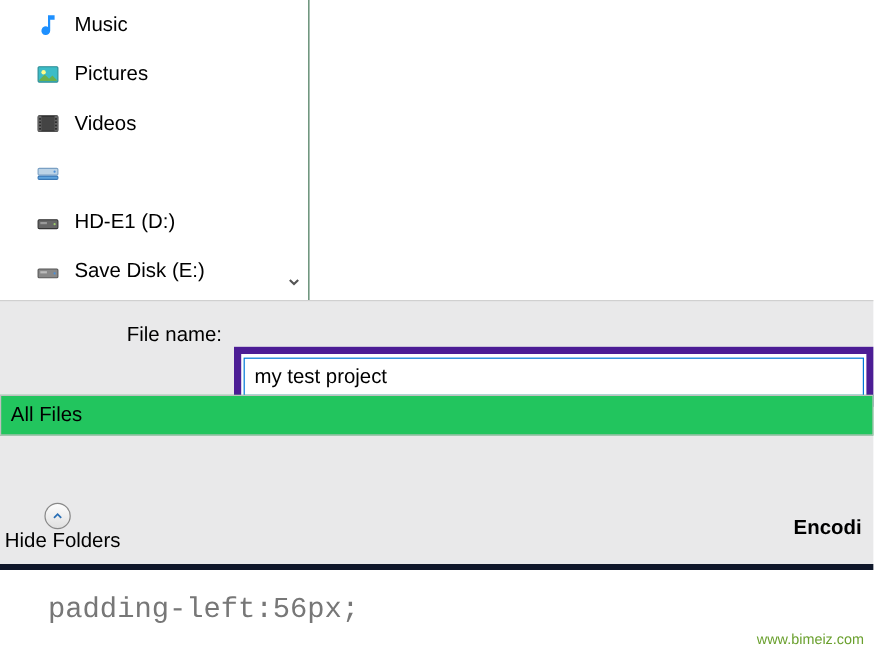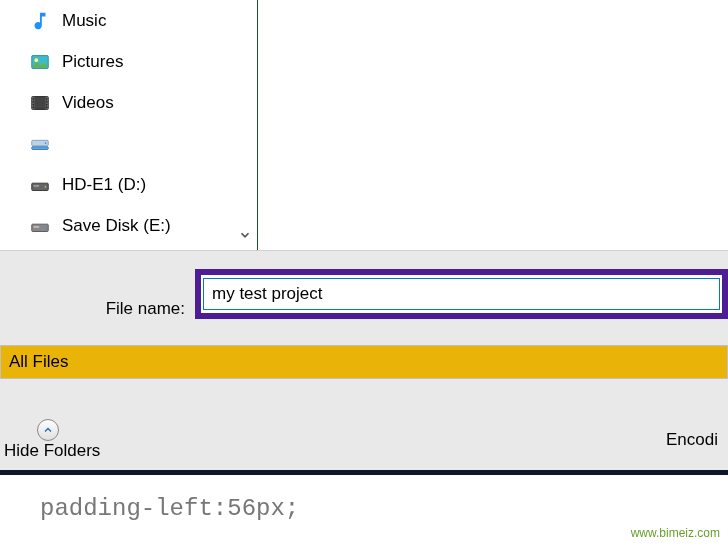--- a/index.html
+++ b/index.html
@@ -62,21 +62,21 @@
       position: absolute;
       top: 250px;
       left: 0;
       right: 0;
       height: 220px;
       background: #e9e9ea;
       border-top: 1px solid #d0d0d0;
     }
     .field-row {
       display: flex;
-      align-items: flex-end;
+      align-items: flex-start;
       height: 50px;
     }
     .field-row.filename { margin-top: 18px; }
     .field-row.savetype { margin-top: 10px; }
     .field-label {
       width: 195px;
       text-align: right;
       padding-right: 10px;
       color: #000;
     }
@@ -96,21 +96,21 @@
       border: 1px solid #0078d7;
       padding: 2px 8px;
       font-family: inherit;
       font-size: 17px;
       outline: none;
     }
     .savetype-select {
       flex: 1;
       height: 34px;
       border: 1px solid #c0c0c0;
-      background: #eab308;
+      background: #22c55e;
       padding: 16px 8px;
       font-family: inherit;
       font-size: 17px;
       display: flex;
       align-items: center;
     }
     .bottom-row {
       position: absolute;
       left: 0;
       right: 0;
@@ -132,20 +132,21 @@
       border-radius: 50%;
       background: linear-gradient(#fdfdfd,#e0e0e0);
       display: flex;
       align-items: center;
       justify-content: center;
       margin-right: 8px;
     }
     .encoding-label {
       margin-left: auto;
       color: #000;
+      font-weight: bold;
     }
     .code-behind {
       position: absolute;
       top: 470px;
       left: 0;
       right: 0;
       height: 76px;
       background: #fff;
       border-top: 5px solid #0f172a;
       padding-top: 20px;

